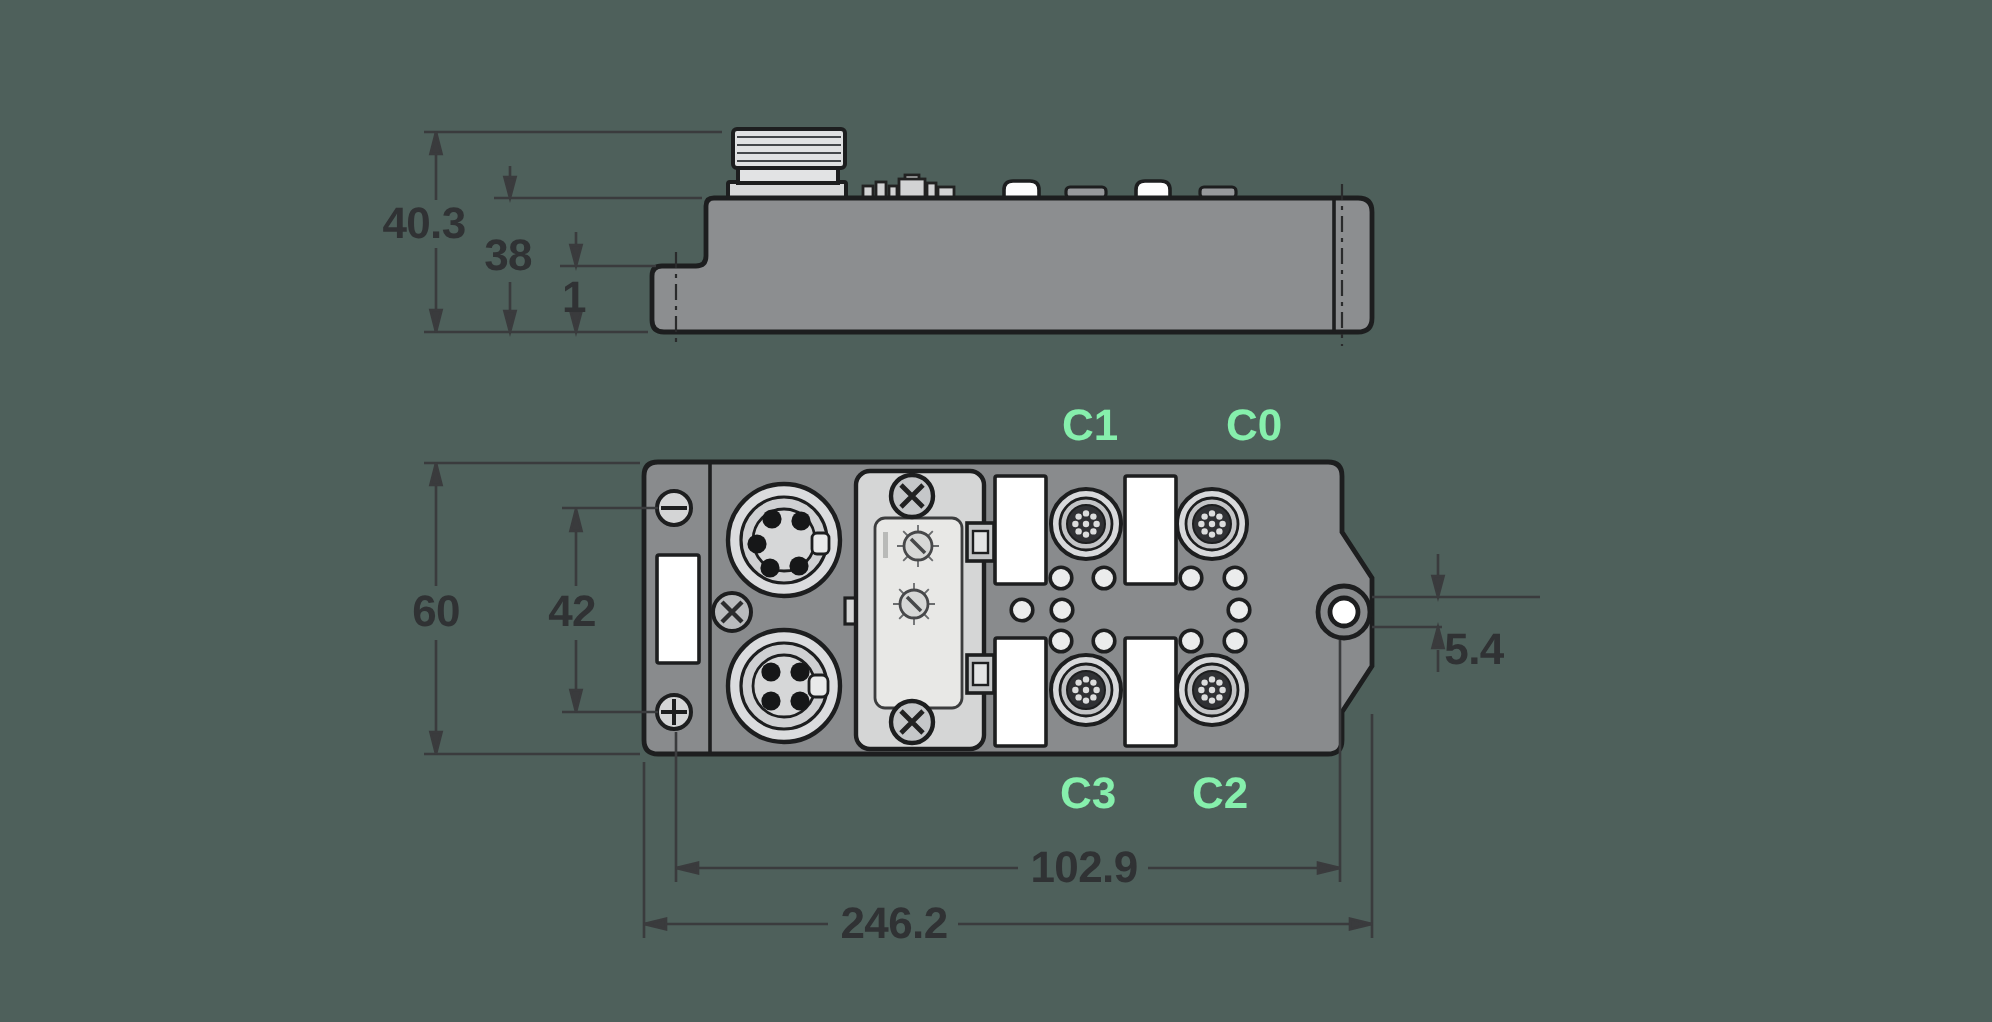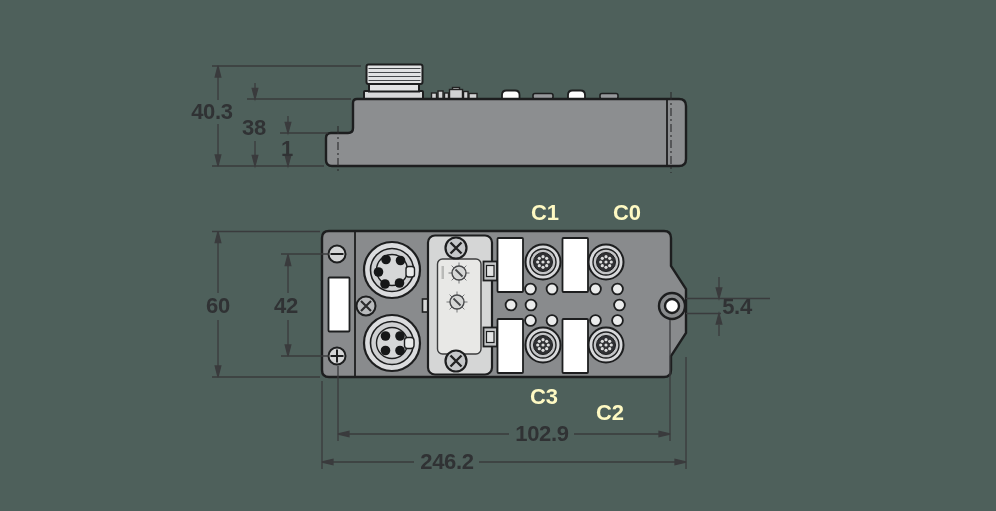--- a/index.html
+++ b/index.html
@@ -3,21 +3,21 @@
 <meta charset="utf-8">
 <style>
   html,body{margin:0;padding:0;background:#4e605b;}
   .stage{position:relative;width:996px;height:511px;background:#4e605b;overflow:hidden;
          font-family:"Liberation Sans",sans-serif;}
   .stage svg{position:absolute;left:0;top:0;}
   .dim{position:absolute;transform:translate(-50%,-50%);
        font:700 22px "Liberation Sans",sans-serif;color:#303234;letter-spacing:-0.3px;
        white-space:nowrap;}
   .conn{position:absolute;transform:translate(-50%,-50%);
-        font:700 22px "Liberation Sans",sans-serif;color:#fef9c3;letter-spacing:0;}
+        font:700 22px "Liberation Sans",sans-serif;color:#86efac;letter-spacing:0;}
 </style>
 </head>
 <body>
 
 <div class="stage">
 
 <svg width="996" height="511" viewBox="0 0 996 511">
 
   <g>
 
@@ -262,21 +262,21 @@
     <polygon points="322,462 333,459.3 333,464.7"></polygon>
     <polygon points="686,462 675,459.3 675,464.7"></polygon>
   </g>
 </svg>
 
 <div class="dim" style="left:212px;top:112px">40.3</div>
 <div class="dim" style="left:254px;top:128px">38</div>
 <div class="dim" style="left:287px;top:149px">1</div>
 <div class="dim" style="left:218px;top:306px">60</div>
 <div class="dim" style="left:286px;top:306px">42</div>
-<div class="dim" style="left:737px;top:307px">5.4</div>
+<div class="dim" style="left:737px;top:325px">5.4</div>
 <div class="dim" style="left:542px;top:434px">102.9</div>
 <div class="dim" style="left:447px;top:462px">246.2</div>
 <div class="conn" style="left:545px;top:213px">C1</div>
 <div class="conn" style="left:627px;top:213px">C0</div>
 <div class="conn" style="left:544px;top:397px">C3</div>
-<div class="conn" style="left:610px;top:413px">C2</div>
+<div class="conn" style="left:610px;top:397px">C2</div>
 
 </div>
 
 </body></html>

